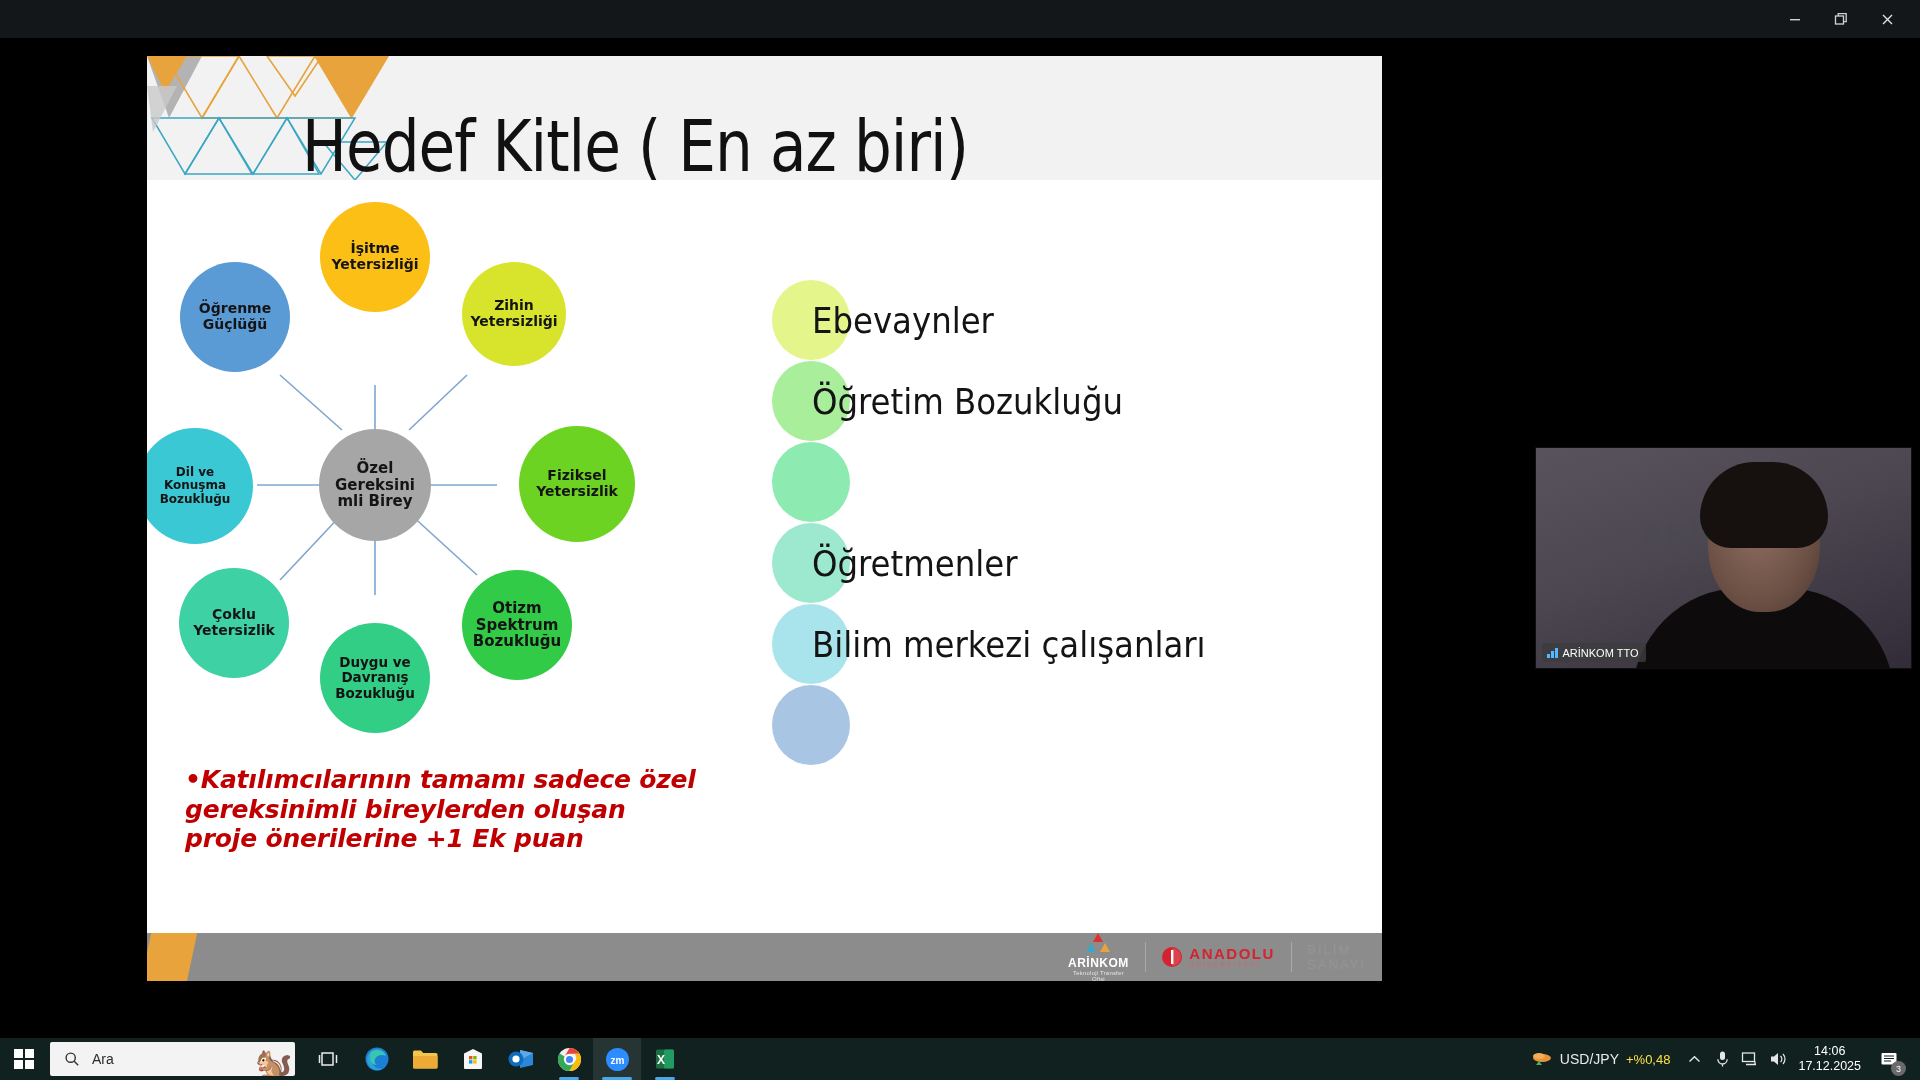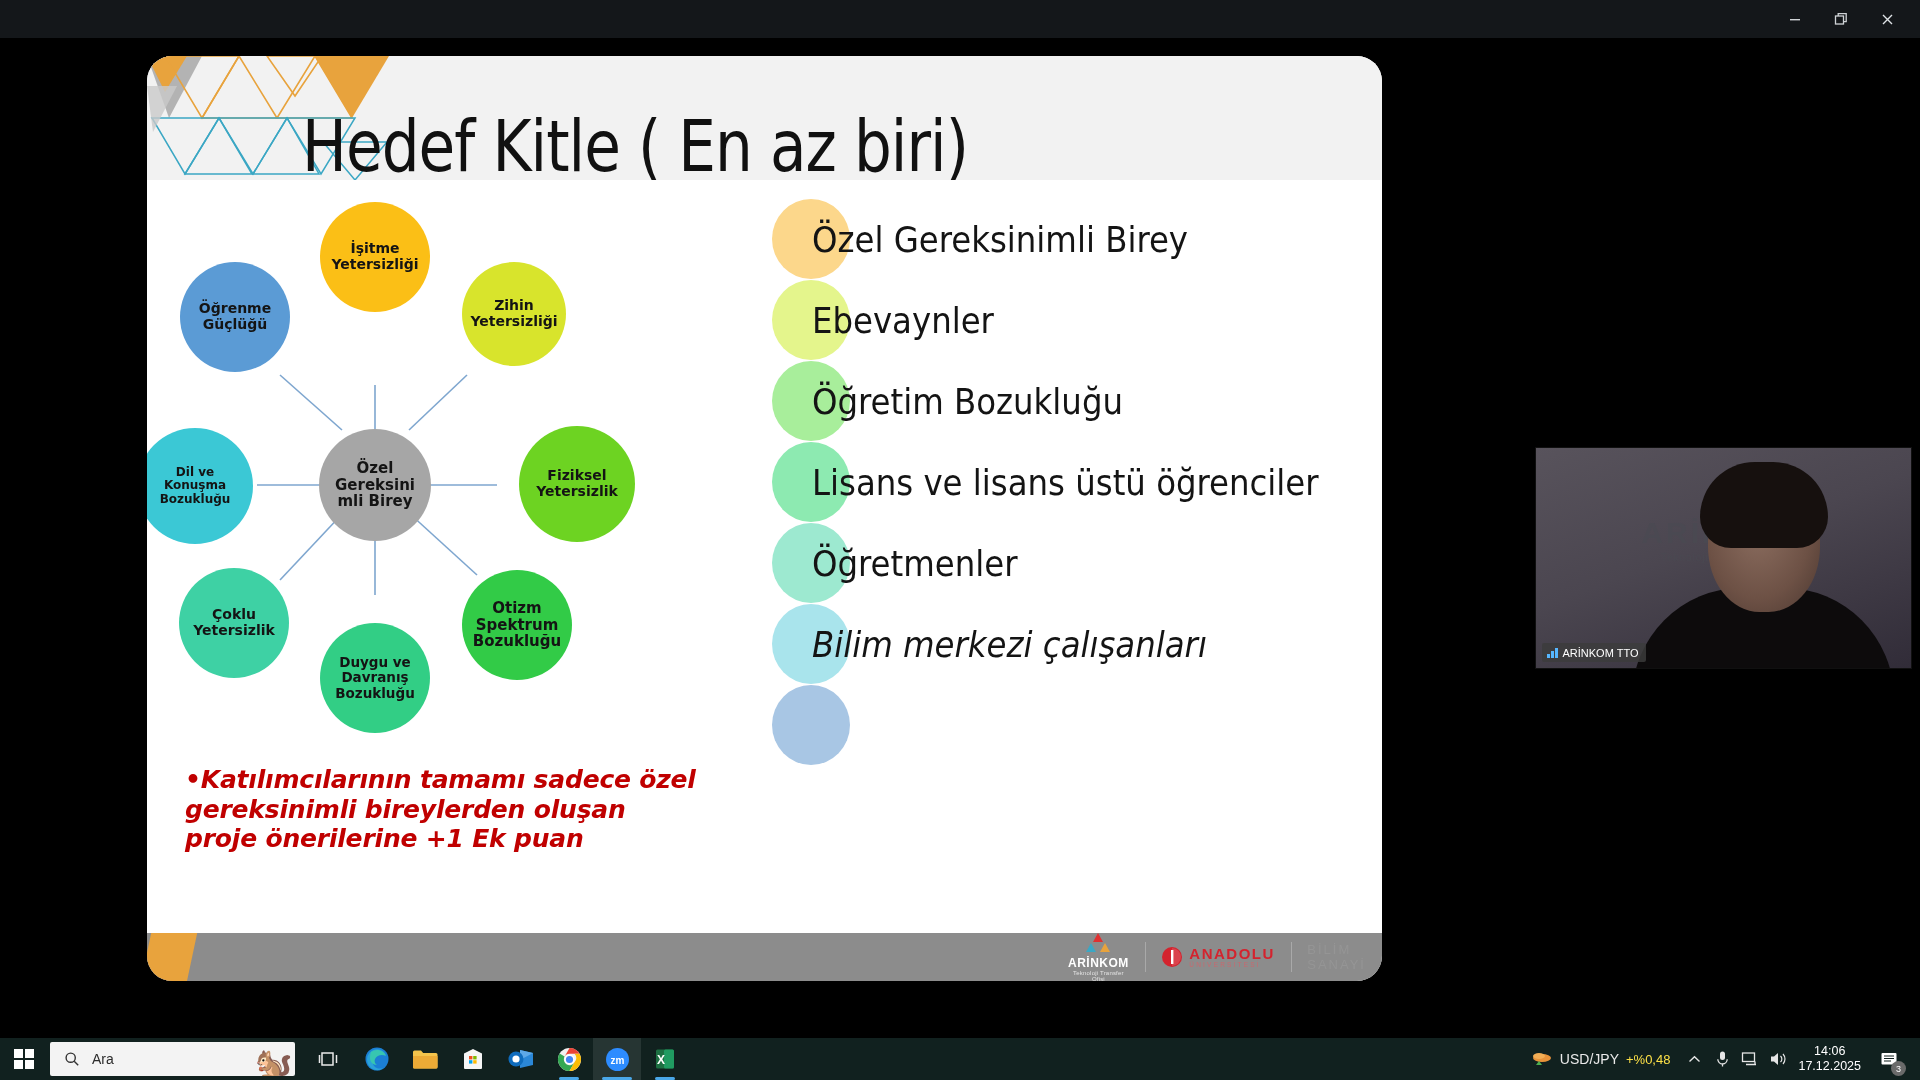--- a/index.html
+++ b/index.html
@@ -22,21 +22,21 @@
   }
   .wbtn:last-child { margin-right: 10px; }
   .wbtn svg { display: block; }
 
   
   .stage { position: absolute; left: 0; top: 38px; width: 1920px; height: 1020px; background: #000; }
 
   
   .slide {
     position: absolute; left: 147px; top: 18px; width: 1235px; height: 925px;
-    background: #ffffff; overflow: hidden; border-radius: 25px;
+    background: #ffffff; overflow: hidden;
   }
 
   
   .slide-header {
     position: absolute; left: 0; top: 0; width: 100%; height: 124px;
     background: #f2f2f2; overflow: hidden;
   }
   .deco { position: absolute; left: 0; top: 0; width: 300px; height: 124px; }
   .slide-title {
     position: absolute; left: 155px; top: 48px; width: 1000px;
@@ -263,46 +263,41 @@
             <span>Dil ve<br>Konuşma<br>Bozukluğu</span>
           </div>
 
           <div class="node" style="left:33px; top:82px; width:110px; height:110px; background:#5B9BD5; font-size:14px;">
             <span>Öğrenme<br>Güçlüğü</span>
           </div>
         </div>
 
         <div class="bullets">
 
-          <div class="bullet-row" style="top:10px;">
-            <span class="bullet-dot" style="background:#FCD78B;"></span>
-            <span class="bullet-text">Özel Gereksinimli Birey</span>
-          </div>
 
           <div class="bullet-row" style="top:91px;">
             <span class="bullet-dot" style="background:#E4F58C;"></span>
             <span class="bullet-text">Ebevaynler</span>
           </div>
 
           <div class="bullet-row" style="top:172px;">
             <span class="bullet-dot" style="background:#A8EE9B;"></span>
             <span class="bullet-text">Öğretim Bozukluğu</span>
           </div>
 
           <div class="bullet-row" style="top:253px;">
             <span class="bullet-dot" style="background:#8DEAB1;"></span>
-            <span class="bullet-text">Lisans ve lisans üstü öğrenciler</span>
           </div>
 
           <div class="bullet-row" style="top:334px;">
             <span class="bullet-dot" style="background:#9DE9D0;"></span>
             <span class="bullet-text">Öğretmenler</span>
           </div>
 
-          <div class="bullet-row" style="top:415px;font-style:italic;">
+          <div class="bullet-row" style="top:415px;">
             <span class="bullet-dot" style="background:#A9E4EC;"></span>
             <span class="bullet-text">Bilim merkezi çalışanları</span>
           </div>
 
           <div class="bullet-row" style="top:496px;">
             <span class="bullet-dot" style="background:#A8C6E4;"></span>
           </div>
         </div>
 
         <div class="rednote">•Katılımcılarının tamamı sadece özel gereksinimli bireylerden oluşan proje önerilerine +1 Ek puan</div>

